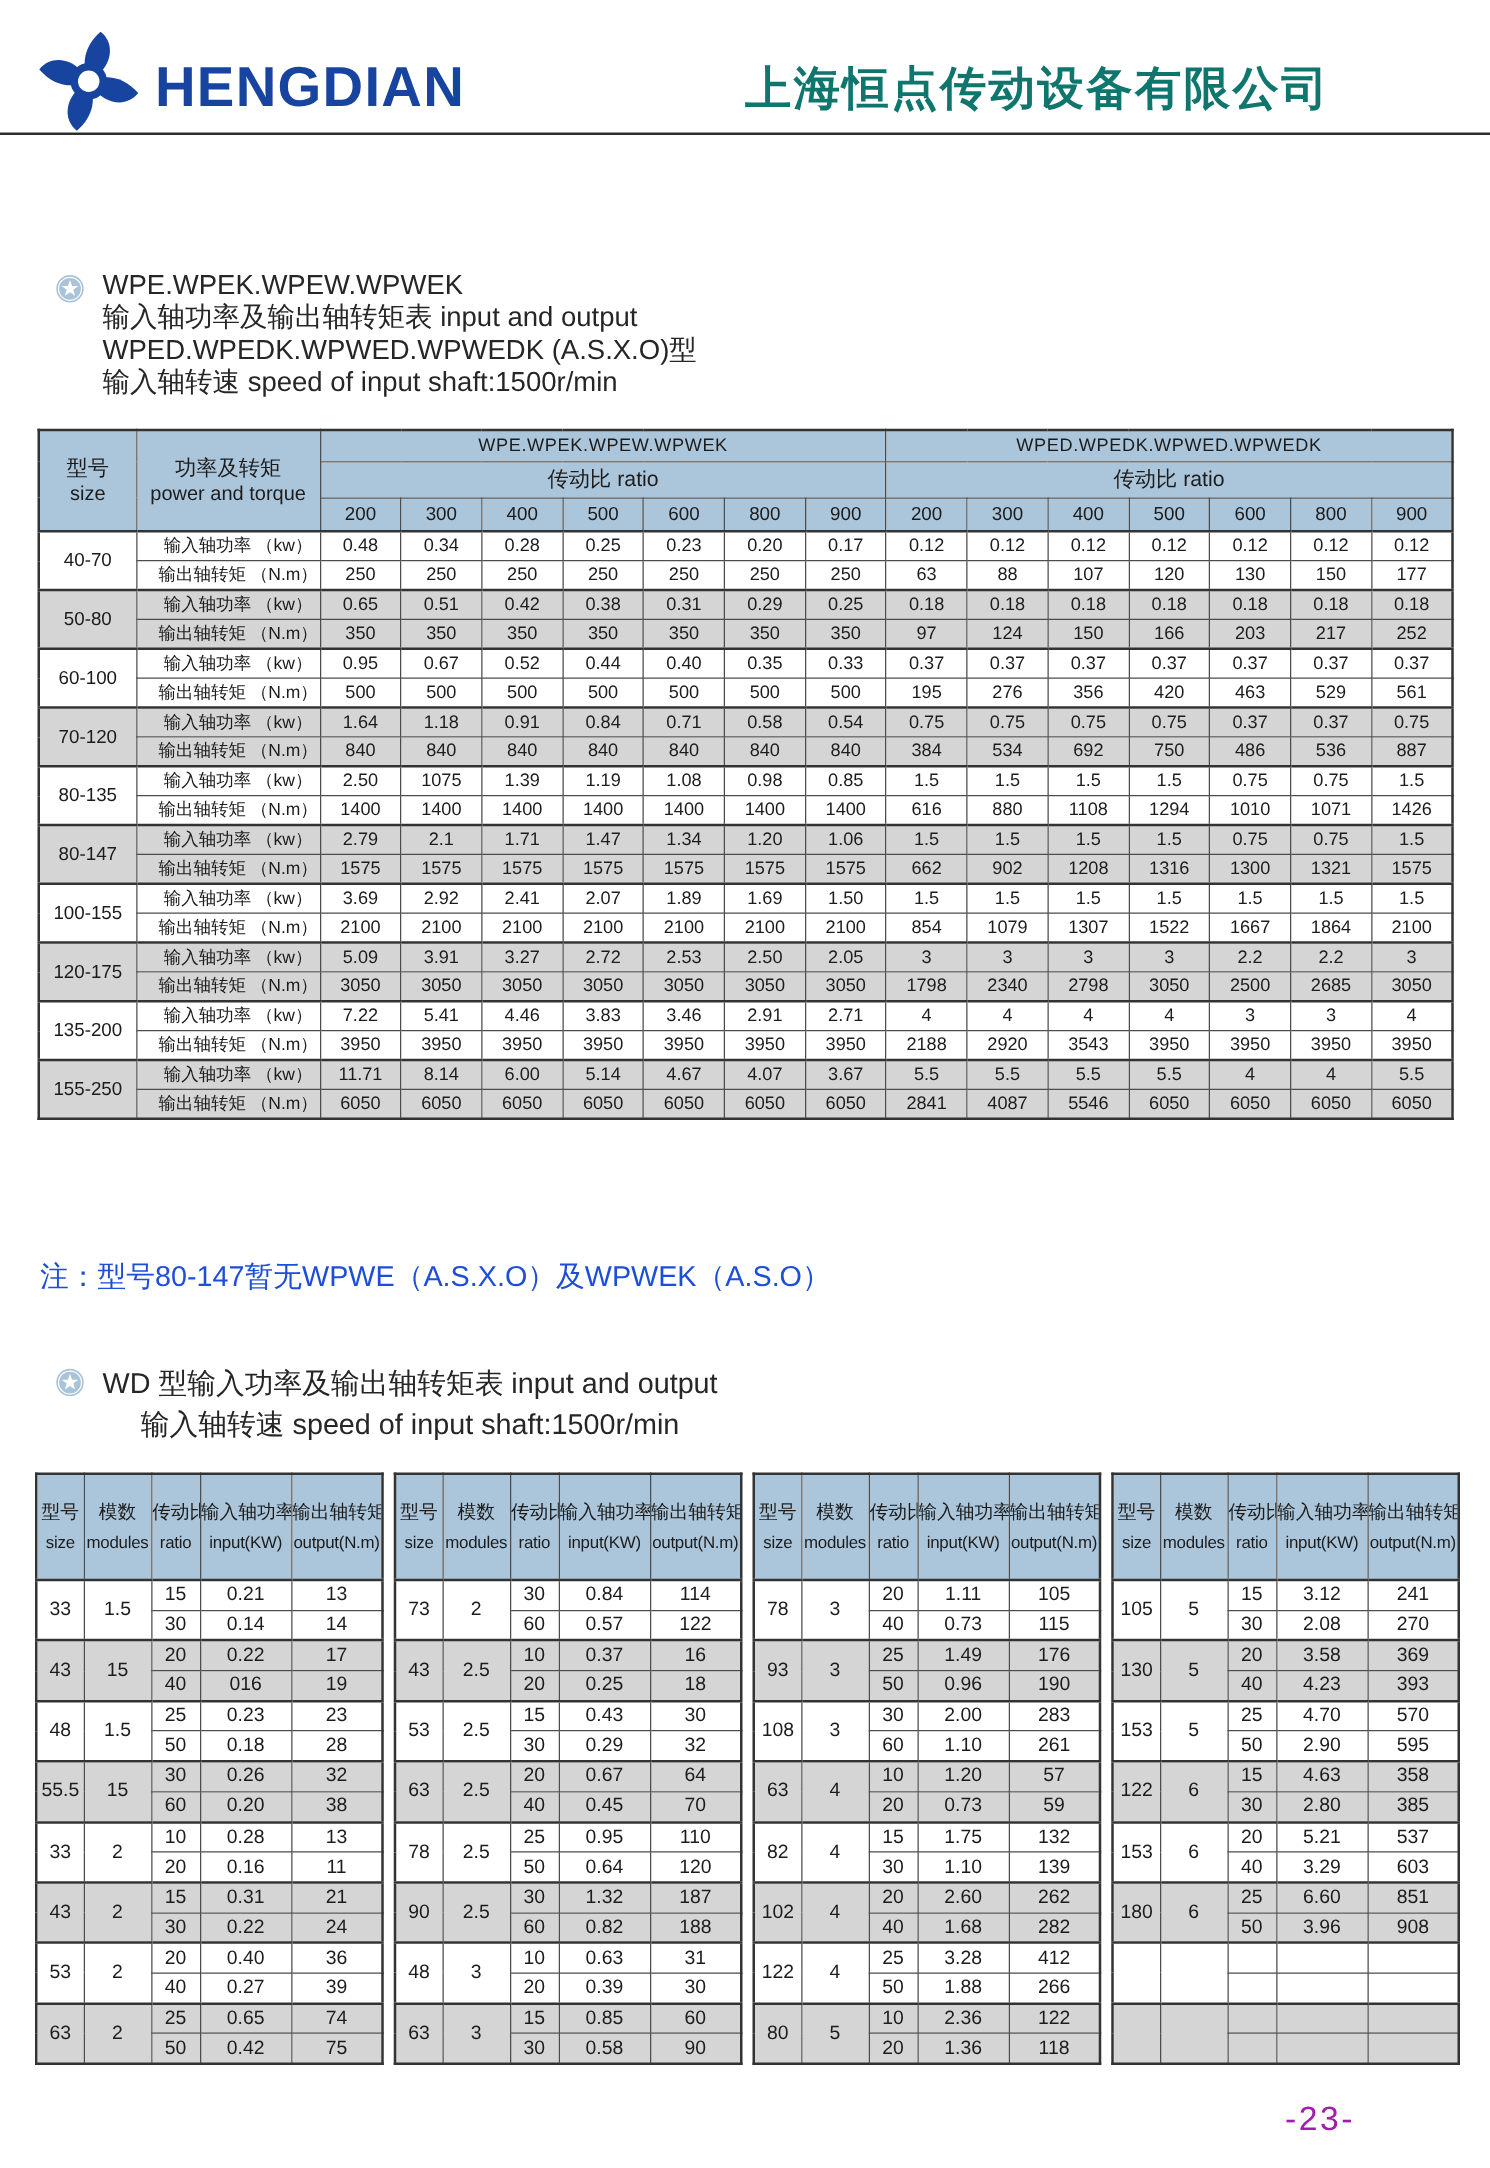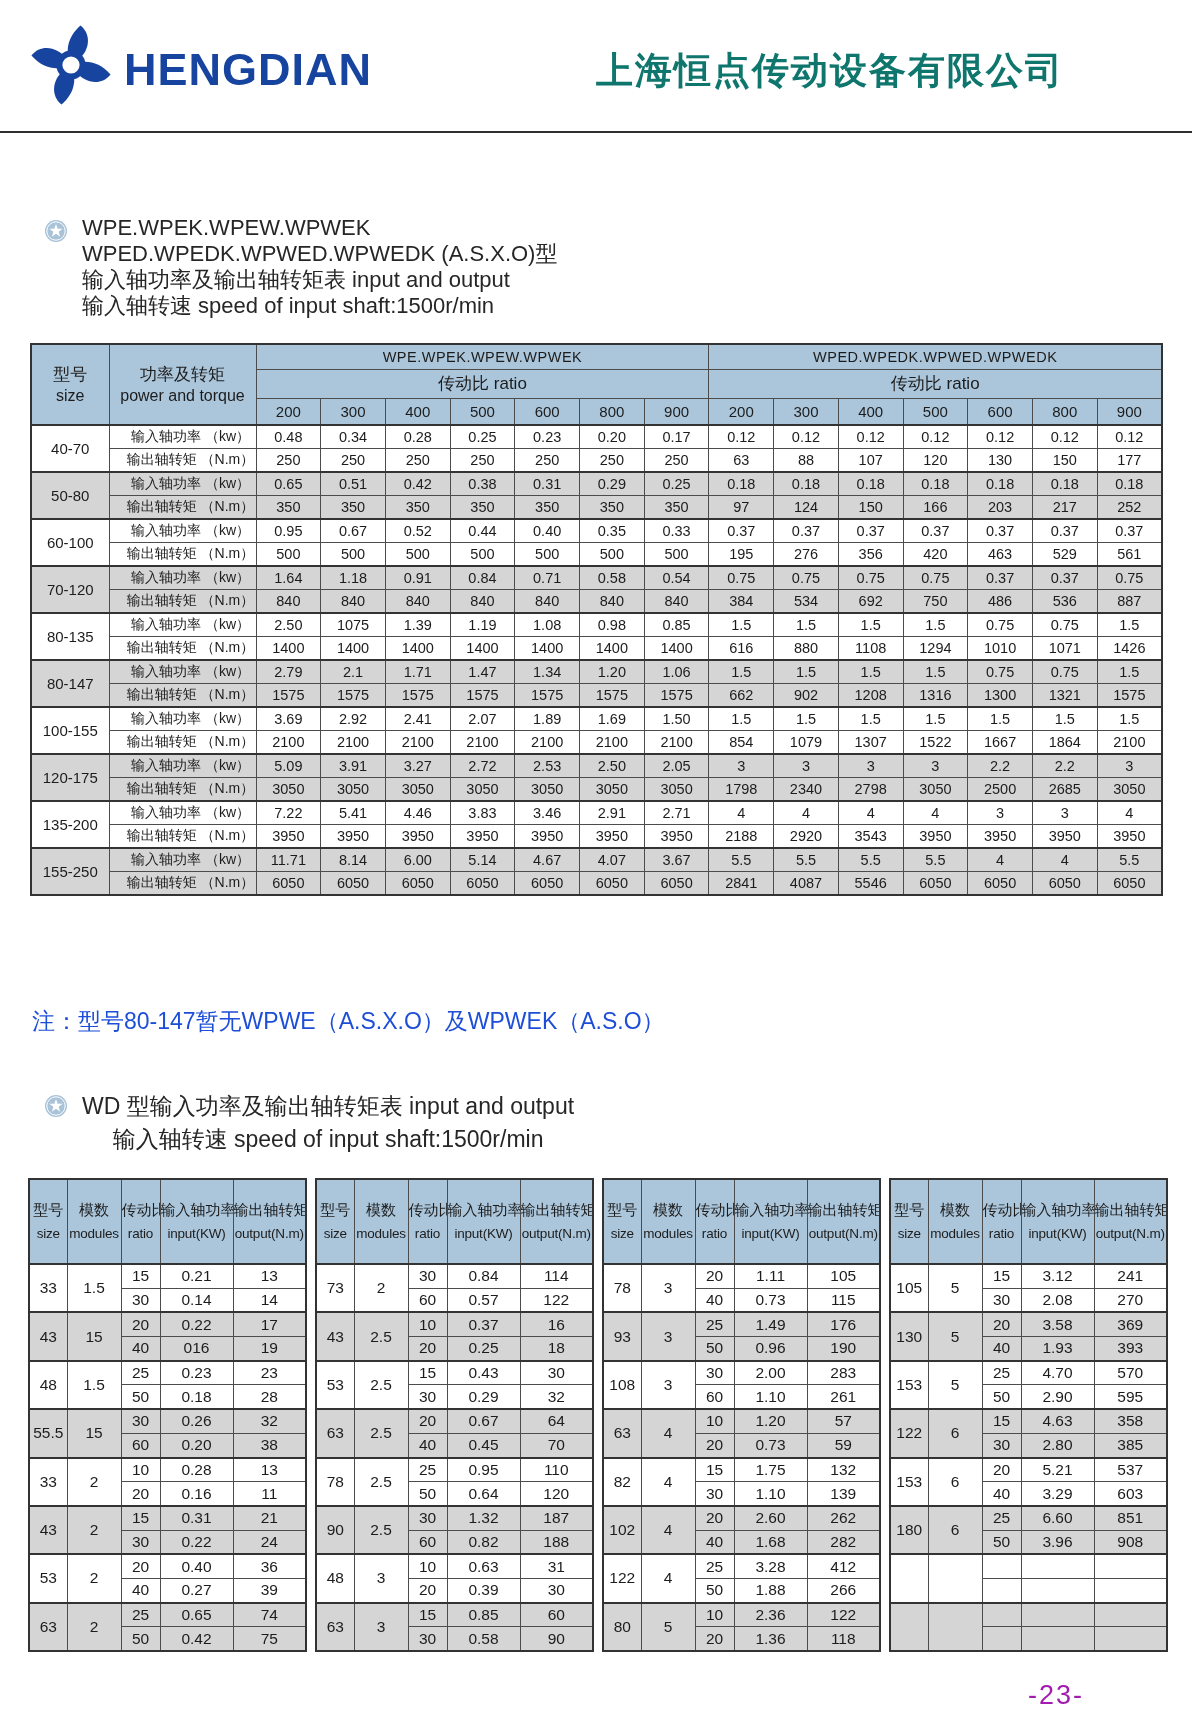--- a/index.html
+++ b/index.html
@@ -2,21 +2,21 @@
 <html><head>
 <meta charset="utf-8">
 <style>
   * { box-sizing: border-box; margin: 0; padding: 0; }
   html, body { background: #ffffff; }
   body { font-family: "Liberation Sans", sans-serif; color: #1c1c1c; }
   .page { position: relative; width: 1192px; height: 1734px; background: #ffffff; overflow: hidden; }
 
   
   .top-header {
-    position: absolute; top: 0; left: 0; width: 1192px; height: 133px;
+    position: absolute; top: 0; left: 0; width: 1192px; height: 108px;
     border-bottom: 2px solid #2e2e2e;
   }
   .logo-mark { position: absolute; left: 28px; top: 22px; width: 86px; height: 86px; }
   .logo-text {
     position: absolute; left: 124px; top: 44px;
     font-size: 45px; font-weight: 600; color: #17449e; letter-spacing: 1px;
   }
   .company-name {
     position: absolute; right: 128px; top: 46px;
     font-size: 37px; font-weight: bold; color: #0f766e; letter-spacing: 2px;
@@ -91,22 +91,22 @@
   </div>
 
   <div class="section-title" style="top:215px;">
     <svg class="bullet" viewBox="0 0 24 24">
       <circle cx="12" cy="12" r="11" fill="#a9c3d8"></circle>
       <circle cx="12" cy="12" r="9.2" fill="none" stroke="#ffffff" stroke-width="1"></circle>
       <path fill="#ffffff" d="M12,5 L13.65,9.73 L18.66,9.84 L14.66,12.87 L16.11,17.66 L12,14.8 L7.89,17.66 L9.34,12.87 L5.34,9.84 L10.35,9.73 Z"></path>
     </svg>
     <div class="title-lines">
       <div>WPE.WPEK.WPEW.WPWEK</div>
+      <div>输入轴功率及输出轴转矩表  input and output</div>
       <div>WPED.WPEDK.WPWED.WPWEDK (A.S.X.O)型</div>
-      <div>输入轴功率及输出轴转矩表  input and output</div>
       <div>输入轴转速 speed of input shaft:1500r/min</div>
     </div>
   </div>
 
   <div id="main-table">
       <table>
         <colgroup>
           <col style="width: 78px;">
           <col style="width: 147px;">
           <col>
@@ -968,21 +968,21 @@
           </tr>
           <tr class="gtop shaded">
             <td rowspan="2">130</td>
             <td rowspan="2">5</td>
             <td>20</td>
             <td>3.58</td>
             <td>369</td>
           </tr>
           <tr class="shaded">
             <td>40</td>
-            <td>1.93</td>
+            <td>4.23</td>
             <td>393</td>
           </tr>
           <tr class="gtop">
             <td rowspan="2">153</td>
             <td rowspan="2">5</td>
             <td>25</td>
             <td>4.70</td>
             <td>570</td>
           </tr>
           <tr>

